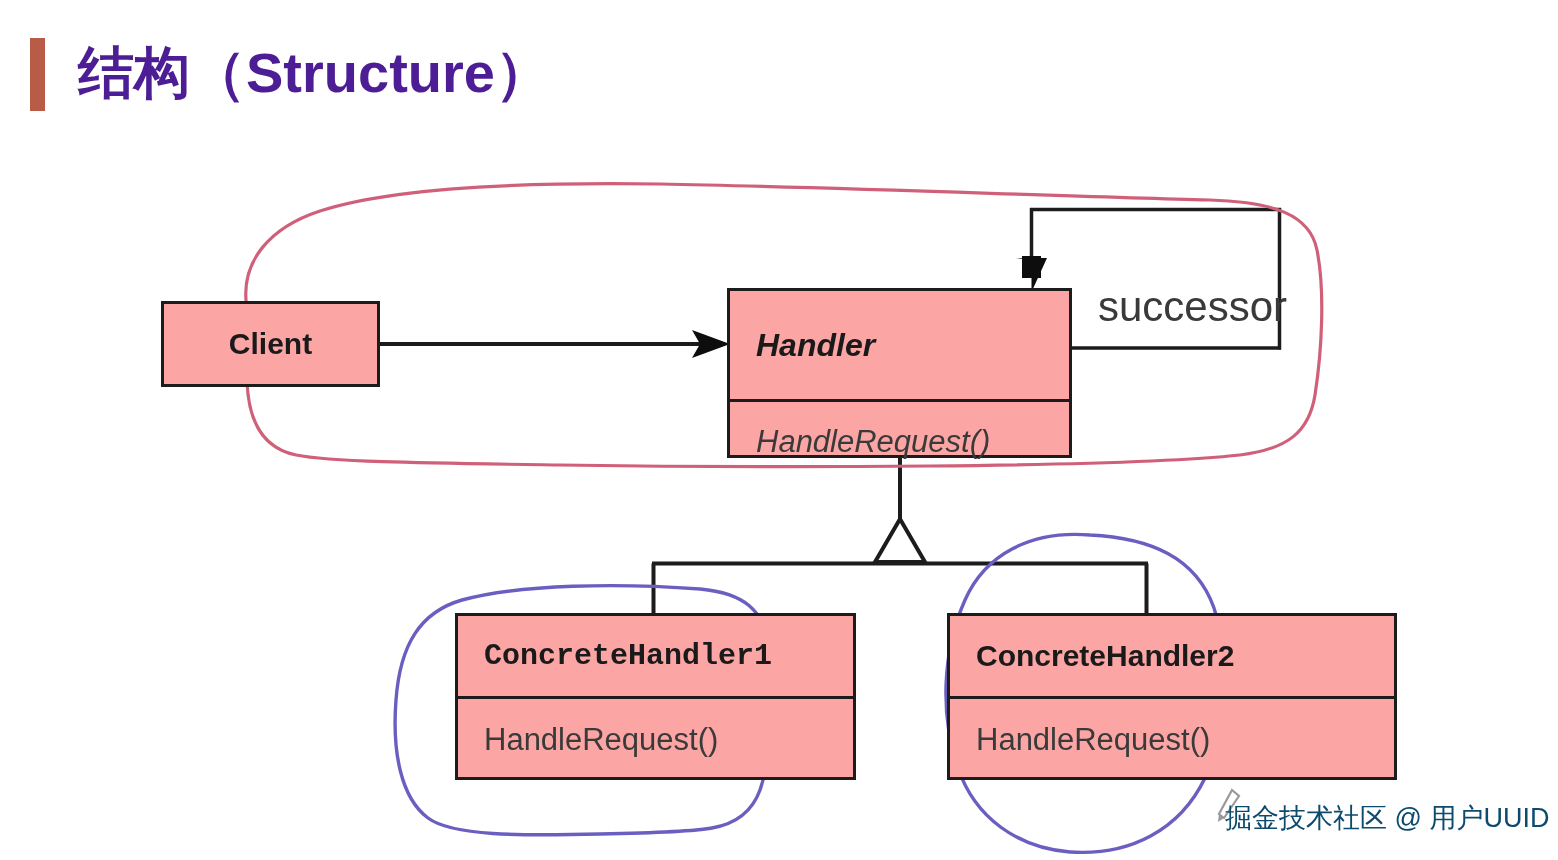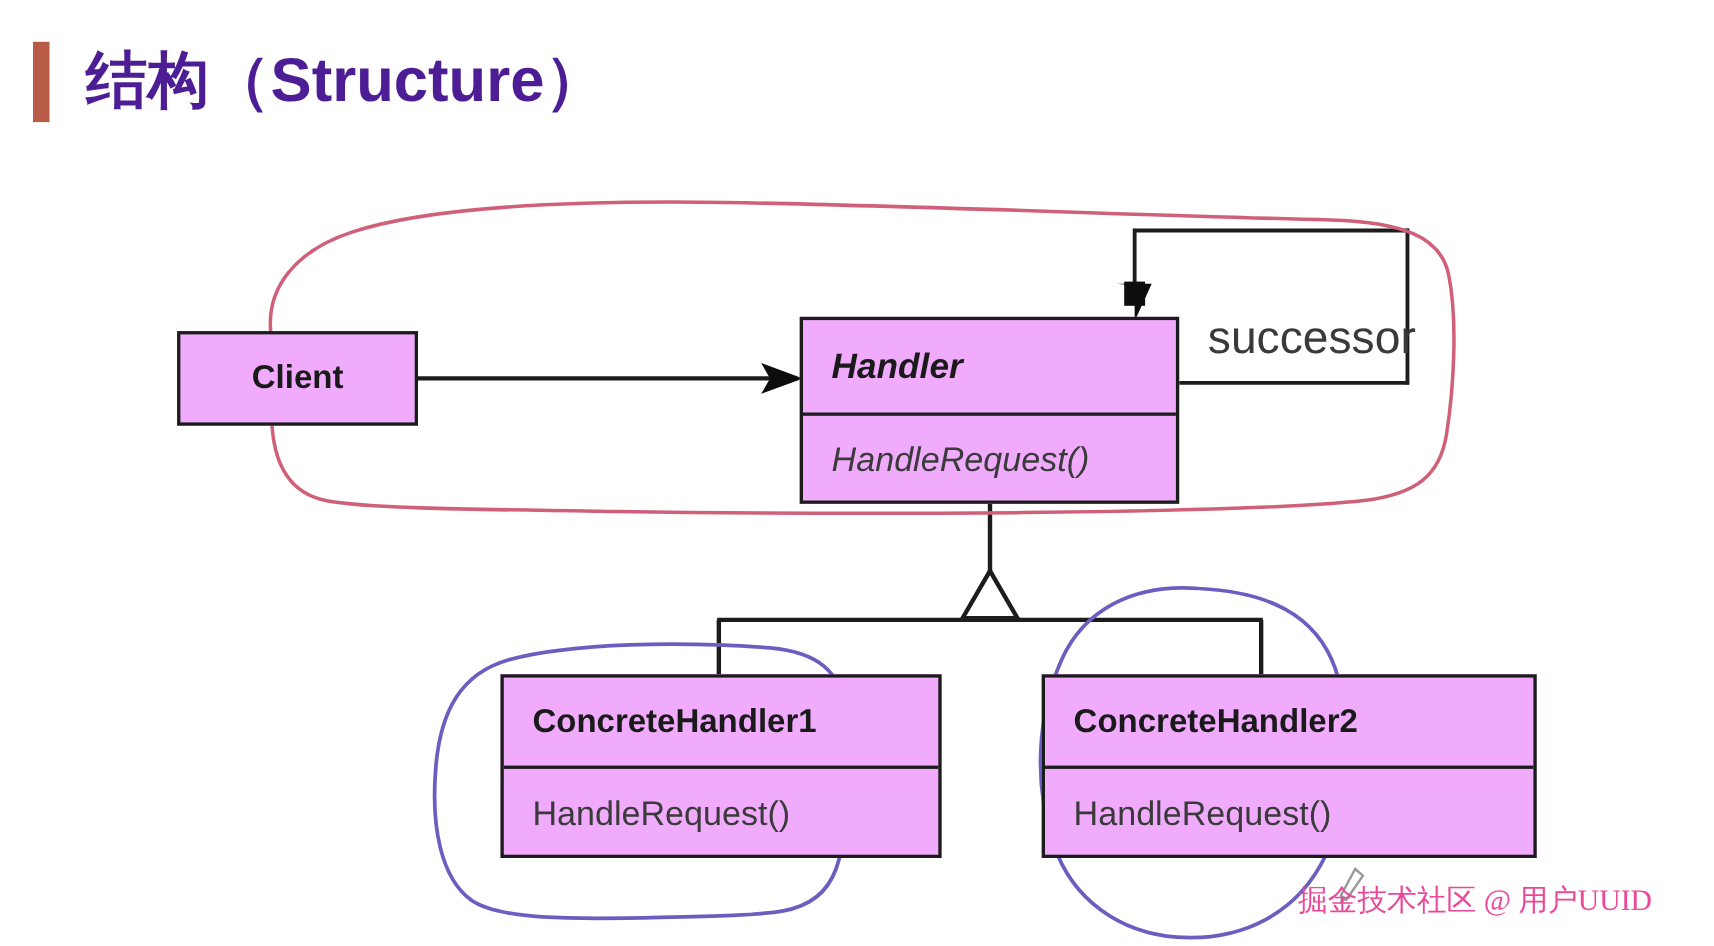--- a/index.html
+++ b/index.html
@@ -55,21 +55,21 @@
     position: absolute;
     left: 0;
     top: 0;
   }
 
   
   .uml-box {
     position: absolute;
     box-sizing: border-box;
     border: 3px solid #1c1c1c;
-    background: #f0abfc;
+    background: #fca5a5;
   }
   .uml-row {
     box-sizing: border-box;
     display: flex;
     align-items: center;
     padding-left: 26px;
     color: #2b2b2b;
     white-space: nowrap;
     overflow: hidden;
   }
@@ -108,31 +108,31 @@
   }
   #class-client .uml-name { font-size: 30px; }
 
   
   #class-handler {
     left: 727px;
     top: 288px;
     width: 345px;
     height: 170px;
   }
-  #class-handler .row-name { height: 84px; text-align: right; }
+  #class-handler .row-name { height: 108px; text-align: right; }
   #class-handler .row-op   { height: 83px; }
 
   
   #class-concrete-1 {
     left: 455px;
     top: 613px;
     width: 401px;
     height: 167px;
   }
-  #class-concrete-1 .row-name { height: 80px; }
+  #class-concrete-1 .row-name { height: 80px; font-family: Liberation Mono, monospace; }
   #class-concrete-1 .row-op   { height: 84px; }
 
   
   #class-concrete-2 {
     left: 947px;
     top: 613px;
     width: 450px;
     height: 167px;
   }
   #class-concrete-2 .row-name { height: 80px; }
@@ -144,29 +144,29 @@
     left: 1098px;
     top: 283px;
     font-size: 42px;
     color: #3a3a3a;
     white-space: nowrap;
   }
 
   
   #watermark {
     position: absolute;
-    left: 1180px;
+    left: 1225px;
     top: 800px;
     display: flex;
     align-items: center;
     gap: 8px;
-    color: #ec4899;
+    color: #0c4a6e;
     font-size: 27px;
     white-space: nowrap;
-    font-family: Liberation Serif, serif;
+    font-family: Liberation Sans, sans-serif;
   }
 </style>
 </head>
 <body>
 
 <div id="slide-title">
   <div id="title-accent-bar"></div>
   <div id="title-text">结构（Structure）</div>
 </div>
 

